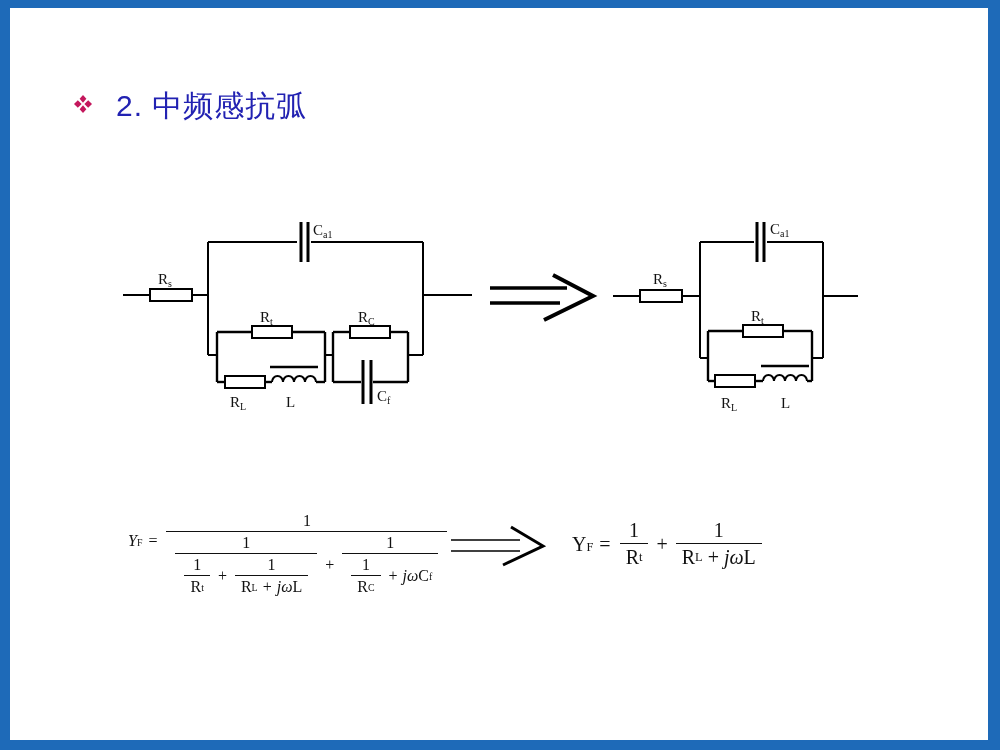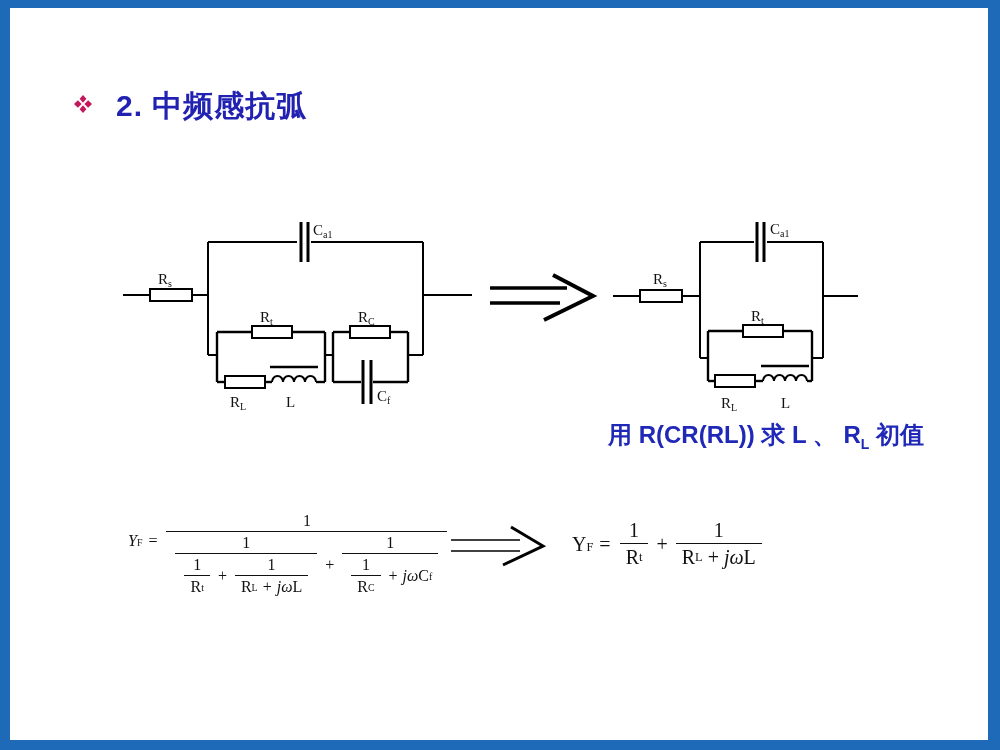--- a/index.html
+++ b/index.html
@@ -4,21 +4,21 @@
 <style>
   html,body{margin:0;padding:0;}
   .slide{position:relative;width:1000px;height:750px;background:#1e6ab8;overflow:hidden;
          font-family:"Liberation Sans","DejaVu Sans",sans-serif;}
   .content{position:absolute;left:10px;top:8px;width:978px;height:732px;background:#ffffff;}
   .abs{position:absolute;}
 
   
   .title-row{position:absolute;left:74px;top:86px;display:flex;align-items:flex-start;}
   .bullet{width:18px;height:18px;margin-top:9px;}
-  .page-title{margin-left:24px;font-size:30px;font-weight:bold;color:#2222b2;letter-spacing:1px;}
+  .page-title{margin-left:24px;font-size:30px;font-weight:normal;color:#2222b2;letter-spacing:1px;}
 
   
   .subtitle{position:absolute;left:98px;top:161px;font-size:24px;font-weight:bold;color:#2028b8;}
   .subtitle sub{font-size:15px;}
 
   
   .note{position:absolute;left:608px;top:419px;font-size:24px;font-weight:bold;color:#2028b8;}
   .note sub{font-size:14px;}
 
   
@@ -148,21 +148,20 @@
       <path d="M158 181 a5.5 6 0 0 1 11 0 a5.5 6 0 0 1 11 0 a5.5 6 0 0 1 11 0 a5.5 6 0 0 1 11 0" stroke-width="2"></path>
       <line x1="202" y1="181" x2="207" y2="181" stroke-width="2.4"></line>
     </g>
     <text class="cl" x="48" y="84"><tspan>R</tspan><tspan class="sub" dy="3">s</tspan></text>
     <text class="cl" x="165" y="34"><tspan>C</tspan><tspan class="sub" dy="3">a1</tspan></text>
     <text class="cl" x="146" y="121"><tspan>R</tspan><tspan class="sub" dy="3">t</tspan></text>
     <text class="cl" x="116" y="208"><tspan>R</tspan><tspan class="sub" dy="3">L</tspan></text>
     <text class="cl" x="176" y="208"><tspan>L</tspan></text>
   </svg>
 
-  <div class="note"><span>用 R(CR(RL)) 求 L 、 R</span><sub>L</sub><span> 初值</span></div>
 
   <div class="math formula-left">
     <span class="lhs-group">
       <span class="it">Y</span>
         <sub>F</sub>
         <span class="eq">=</span>
     </span>
     <span class="frac">
       <span class="num">1</span>
       <span class="den">

